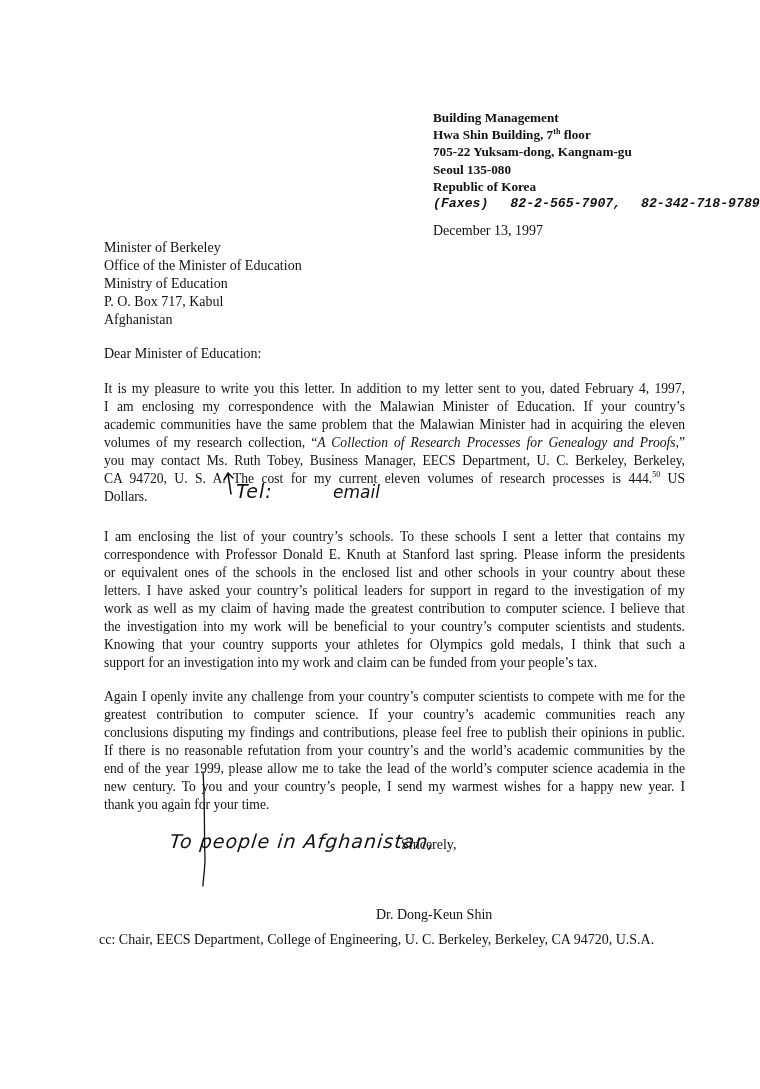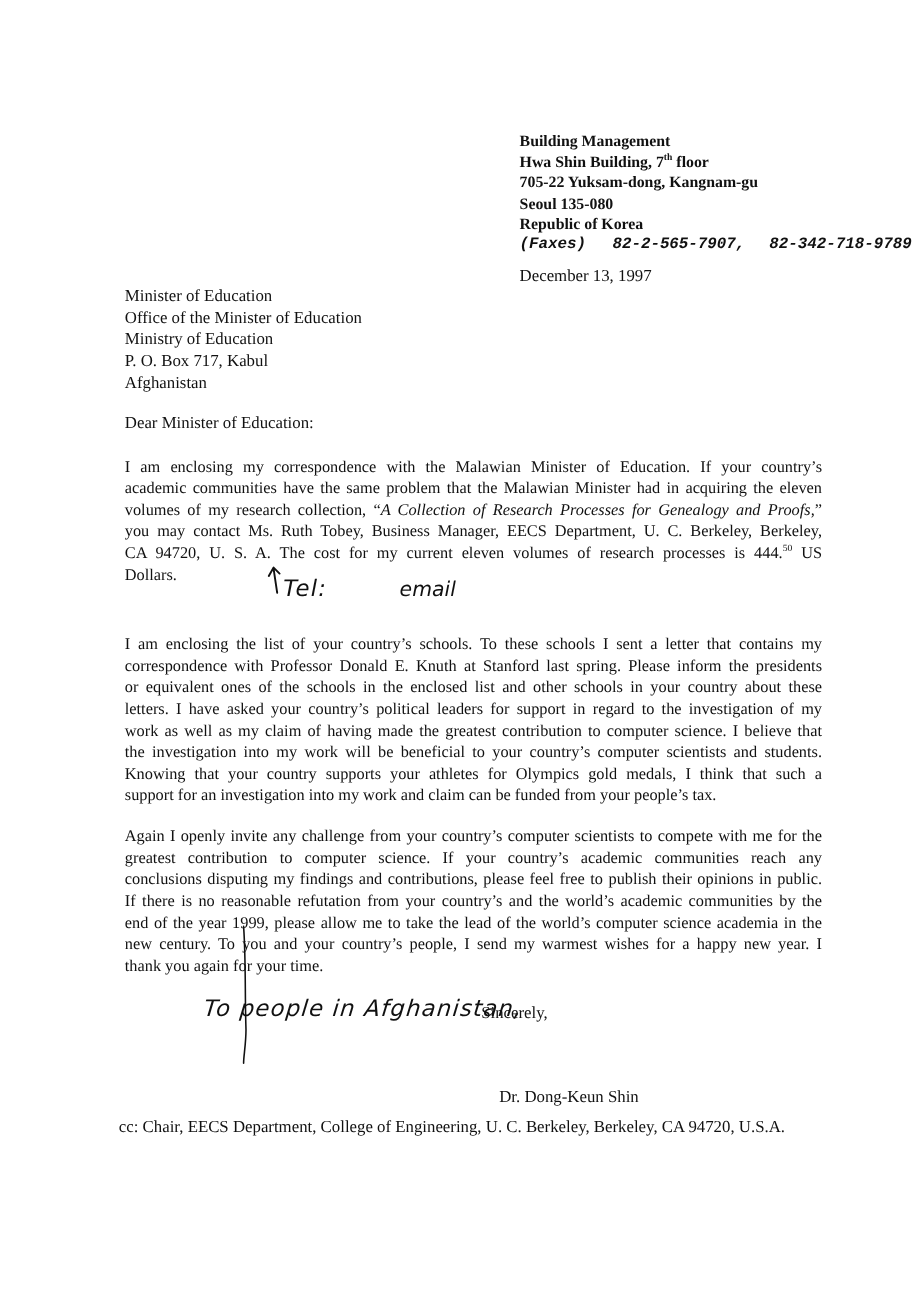--- a/index.html
+++ b/index.html
@@ -13,21 +13,21 @@
   .date { position: absolute; left: 433px; top: 222px; font-size: 14px; line-height: 18px; }
   .recipient { position: absolute; left: 104px; top: 239px; font-size: 14px; line-height: 18px; }
   .salutation { position: absolute; left: 104px; top: 345px; font-size: 14px; line-height: 18px; }
   .para { position: absolute; left: 104px; width: 581px; font-size: 13.6px; line-height: 18px; text-align: justify; }
   .para .line { display: block; text-align: justify; text-align-last: justify; white-space: nowrap; height: 18px; }
   .para .line.last { text-align-last: left; }
   .p1 { top: 380px; }
   .p2 { top: 528px; }
   .p3 { top: 688px; }
   .closing { position: absolute; left: 401px; top: 836px; font-size: 14px; line-height: 18px; }
-  .signer { position: absolute; left: 376px; top: 906px; font-size: 14px; line-height: 18px; margin-left: 40px; }
+  .signer { position: absolute; left: 376px; top: 906px; font-size: 14px; line-height: 18px; }
   .cc { position: absolute; left: 99px; top: 931px; font-size: 14px; line-height: 18px; white-space: nowrap; }
   .hand { position: absolute; font-family: "DejaVu Sans", sans-serif; color: #111; font-weight: normal; }
   .hand-tel { left: 236px; top: 480px; font-size: 19px; font-style: italic; letter-spacing: 1px; text-align: center; }
   .hand-email { left: 333px; top: 482px; font-size: 17px; font-style: italic; }
   .hand-arrow { left: 222px; top: 470px; width: 18px; height: 26px; }
   .hand-dedication { left: 170px; top: 830px; font-size: 19px; font-style: italic; letter-spacing: 1px; transform: skewX(-6deg); }
   .hand-stroke { position: absolute; left: 195px; top: 770px; width: 20px; height: 120px; }
 </style>
 </head>
 <body>
@@ -43,30 +43,31 @@
     <div class="fax">
       <span>(Faxes)</span>
       <span style="margin-left:14px">82-2-565-7907,</span>
       <span style="margin-left:12px">82-342-718-9789</span>
     </div>
   </div>
 
   <div class="date">December 13, 1997</div>
 
   <div class="recipient">
-    <div>Minister of Education</div>
+    <div>Minister of Berkeley</div>
     <div>Office of the Minister of Education</div>
     <div>Ministry of Education</div>
     <div>P. O. Box 717, Kabul</div>
     <div>Afghanistan</div>
   </div>
 
   <div class="salutation">Dear Minister of Education:</div>
 
   <div class="para p1">
+    <span class="line">It is my pleasure to write you this letter.   In addition to my letter sent to you, dated February 4, 1997,</span>
     <span class="line">I am enclosing my correspondence with the Malawian Minister of Education.  If your country’s</span>
     <span class="line">academic communities have the same problem that the Malawian Minister had in acquiring the eleven</span>
     <span class="line"><span>volumes of my research collection, “</span><i>A Collection of Research Processes for Genealogy and Proofs,</i><span>”</span></span>
     <span class="line">you may contact Ms. Ruth Tobey, Business Manager, EECS Department, U. C. Berkeley, Berkeley,</span>
     <span class="line"><span>CA 94720, U. S. A.  The cost for my current eleven volumes of research processes is 444.</span><span class="sup">50</span><span> US</span></span>
     <span class="line last">Dollars.</span>
   </div>
 
   <svg class="hand hand-arrow" viewBox="0 0 18 26">
     <path d="M9 24 L6 4 M2 10 L6 3 L11 8" fill="none" stroke="#111" stroke-width="1.6" stroke-linecap="round" stroke-linejoin="round"></path>

